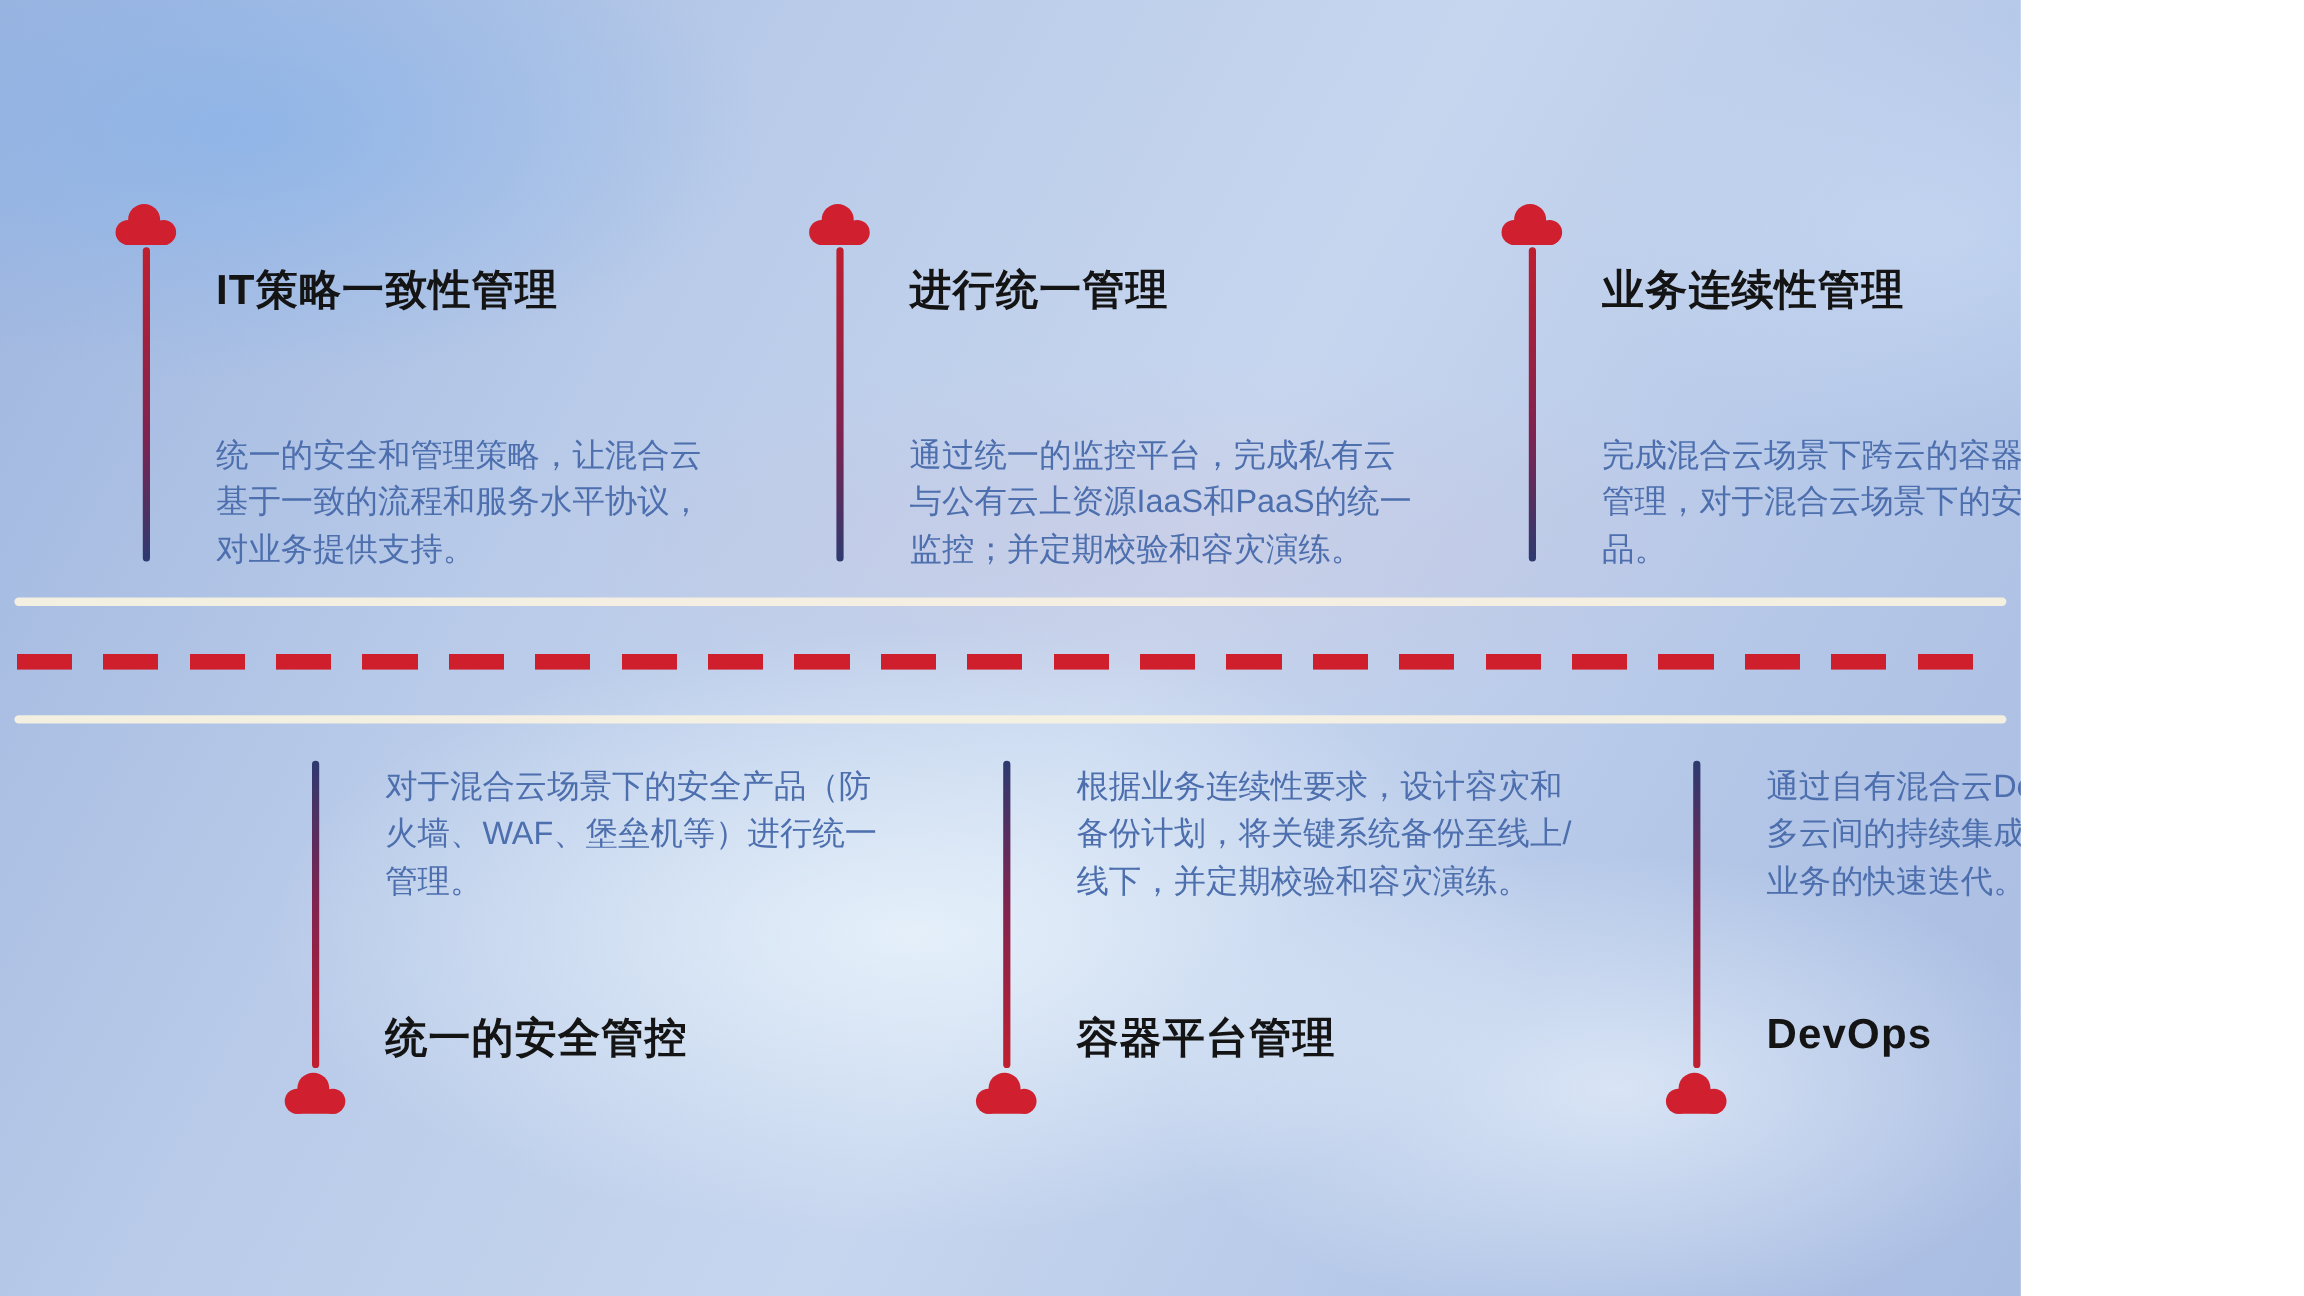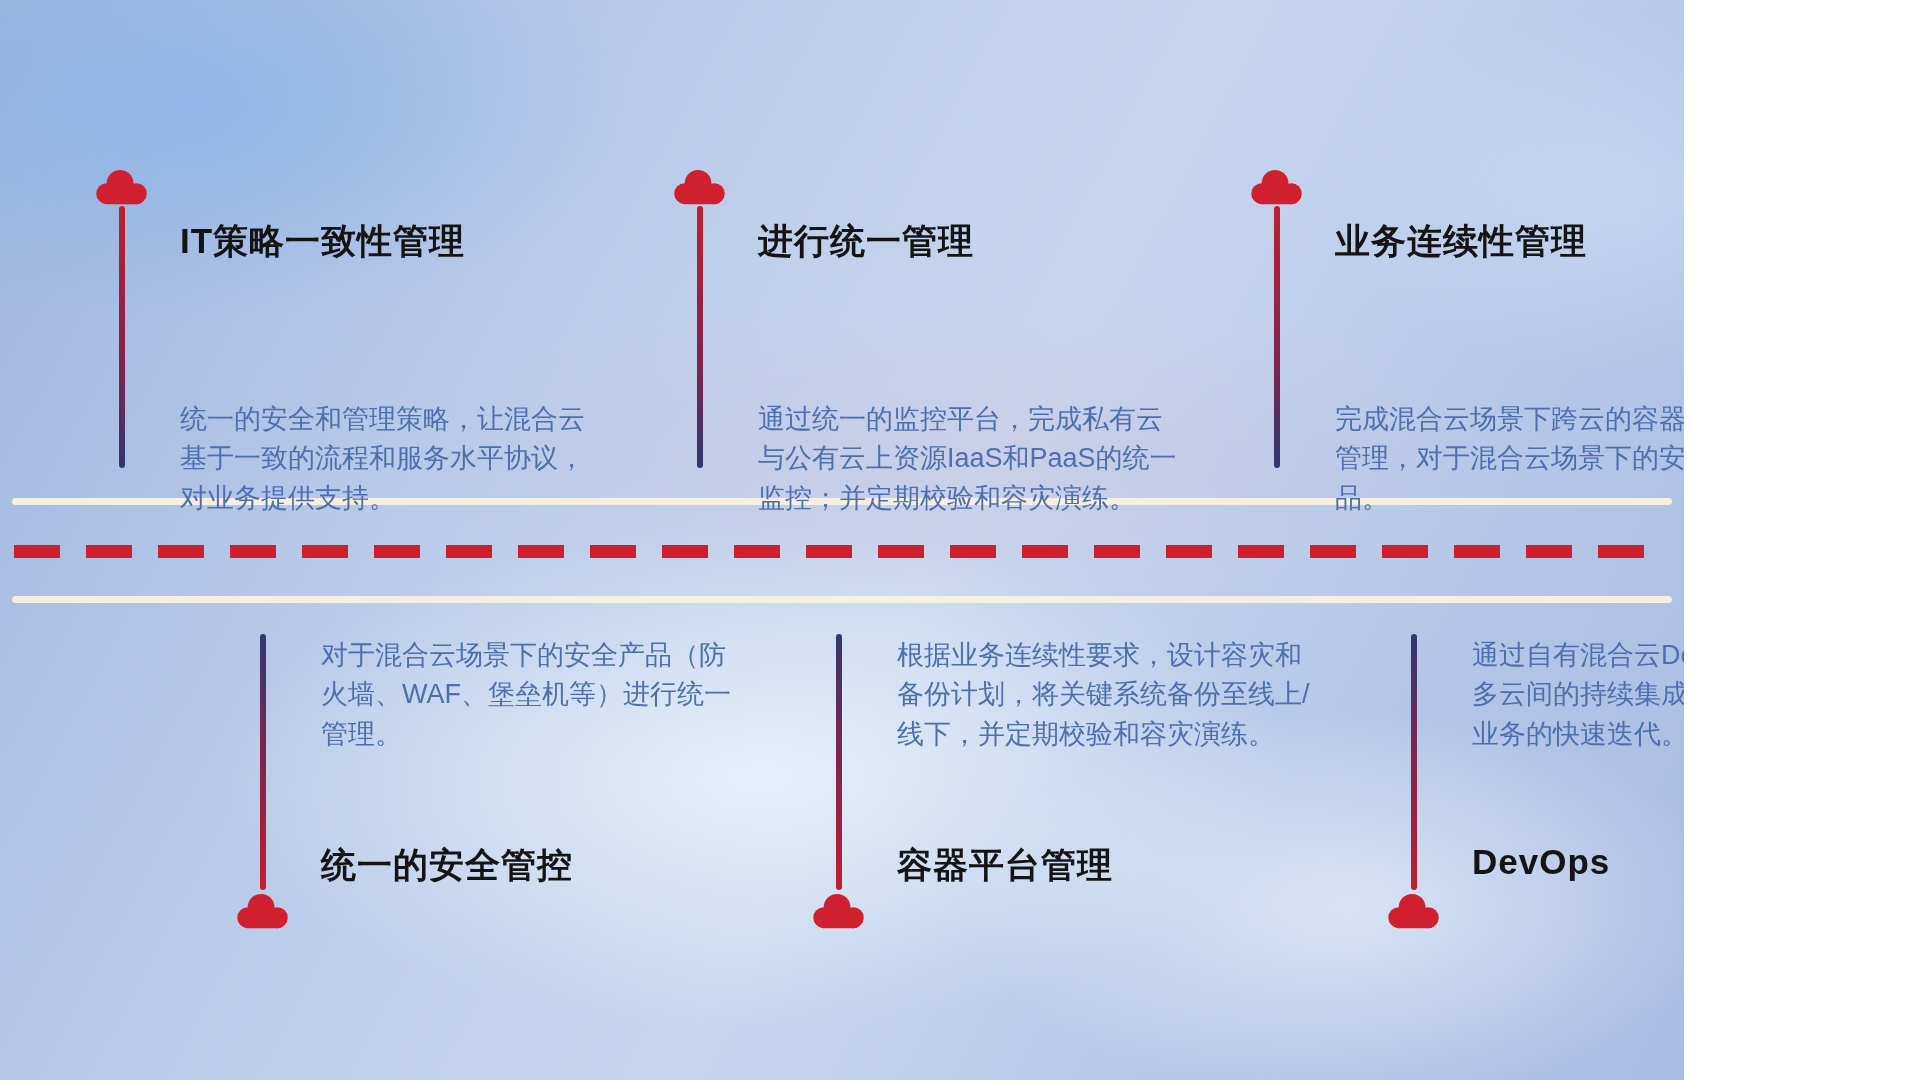--- a/index.html
+++ b/index.html
@@ -59,21 +59,21 @@
     font-size:35px;font-weight:700;letter-spacing:1px;
     color:var(--title);white-space:nowrap;
   }
   .item.top .title{top:48px;}
   .item.bottom .title{top:208px;text-align:right;}
 
   .desc{
     position:absolute;left:58px;margin:0;width:428px;
     font-size:27px;line-height:1.46;color:var(--desc);
   }
-  .item.top .desc{top:190px;margin-top:40px;}
+  .item.top .desc{top:190px;}
   .item.bottom .desc{top:2px;}
 </style>
 </head>
 <body>
 
 <div class="canvas">
 
   <div class="road-line road-line-top"></div>
   <div class="road-dash"></div>
   <div class="road-line road-line-bottom"></div>

